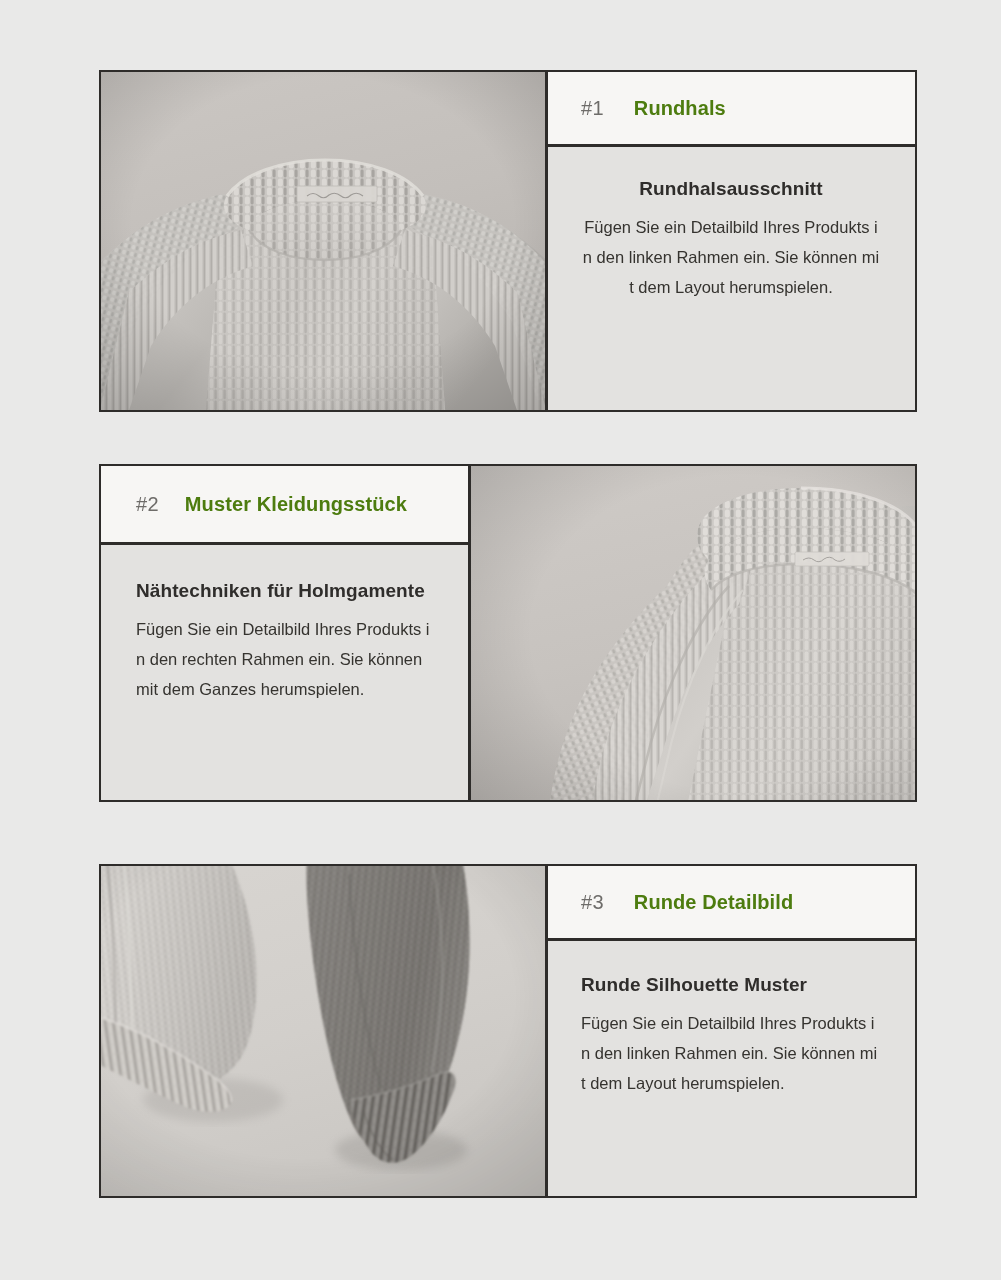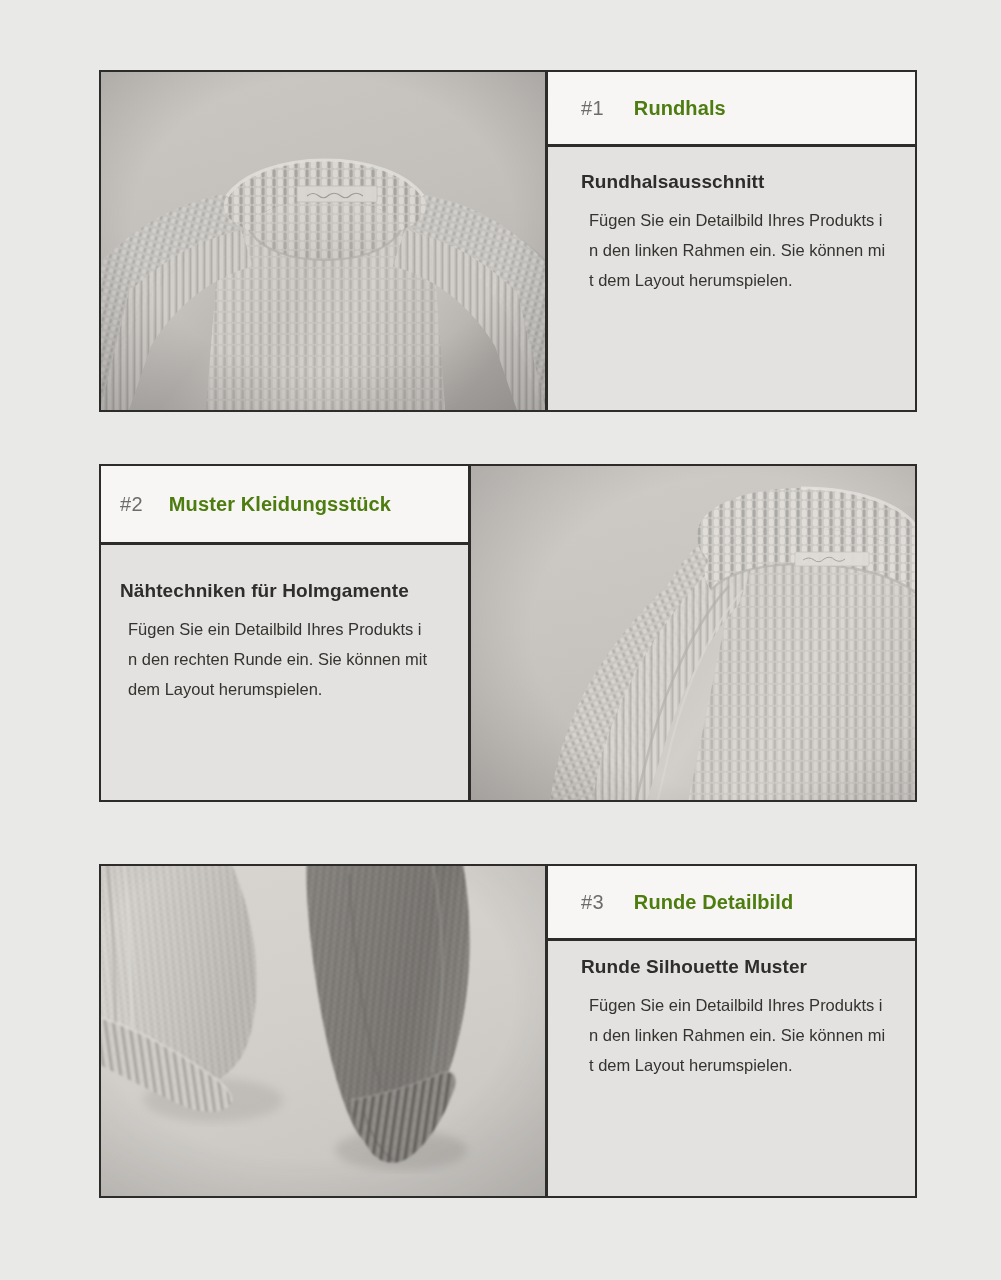--- a/index.html
+++ b/index.html
@@ -83,48 +83,48 @@
     color: #2f2d2b;
     font-size: 19px;
     font-weight: 600;
     letter-spacing: 0.1px;
     margin: 0 0 12px 0;
   }
   .body-text {
     color: #35332f;
     font-size: 16.5px;
     line-height: 30px;
-    margin: 8px;
+    margin: 0;
     word-break: break-all;
     overflow-wrap: anywhere;
     hyphens: none;
   }
 
   
   #card-1 { left: 99px; top: 70px; width: 818px; height: 342px; }
   #card-1 .card-media { width: 444px; height: 100%; }
   #card-1 .card-header { height: 75px; padding-left: 33px; }
   #card-1 .card-header .num { margin-right: 30px; }
-  #card-1 .card-body { padding: 24px 36px 0 33px; }
+  #card-1 .card-body { padding: 31px 36px 0 33px; text-align: center; }
   #card-1 .body-text { width: 300px; }
 
   
   #card-2 { left: 99px; top: 464px; width: 818px; height: 338px; }
   #card-2 .card-media { width: 444px; height: 100%; }
   #card-2 .card-header { height: 79px; padding-left: 35px; }
   #card-2 .card-header .num { margin-right: 26px; }
   #card-2 .card-body { padding: 35px 30px 0 35px; }
   #card-2 .body-text { width: 302px; }
 
   
   #card-3 { left: 99px; top: 864px; width: 818px; height: 334px; }
   #card-3 .card-media { width: 444px; height: 100%; }
   #card-3 .card-header { height: 75px; padding-left: 33px; }
   #card-3 .card-header .num { margin-right: 30px; }
-  #card-3 .card-body { padding: 15px 36px 0 33px; }
+  #card-3 .card-body { padding: 33px 36px 0 33px; }
   #card-3 .body-text { width: 300px; }
 
   
   .photo { position: absolute; inset: 0; }
   .photo svg { display: block; width: 100%; height: 100%; }
 </style>
 </head>
 <body>
 
 <div class="page">
@@ -317,21 +317,21 @@
       </div>
     </div>
 
     <div class="card-panel">
       <div class="card-header">
         <span class="num">#2</span>
         <span class="htitle">Muster Kleidungsstück</span>
       </div>
       <div class="card-body">
         <p class="body-title">Nähtechniken für Holmgamente</p>
-        <p class="body-text">Fügen Sie ein Detailbild Ihres Produkts in den rechten Runde ein. Sie können mit dem Layout herumspielen.</p>
+        <p class="body-text">Fügen Sie ein Detailbild Ihres Produkts in den rechten Rahmen ein. Sie können mit dem Ganzes herumspielen.</p>
       </div>
     </div>
   </div>
 
   <div class="card" id="card-3">
     <div class="card-media">
       <div class="photo">
         <svg viewBox="0 0 444 334" preserveAspectRatio="xMidYMid slice">
           <defs>
             <linearGradient id="bg3" x1="0.1" y1="0" x2="0.5" y2="1">

